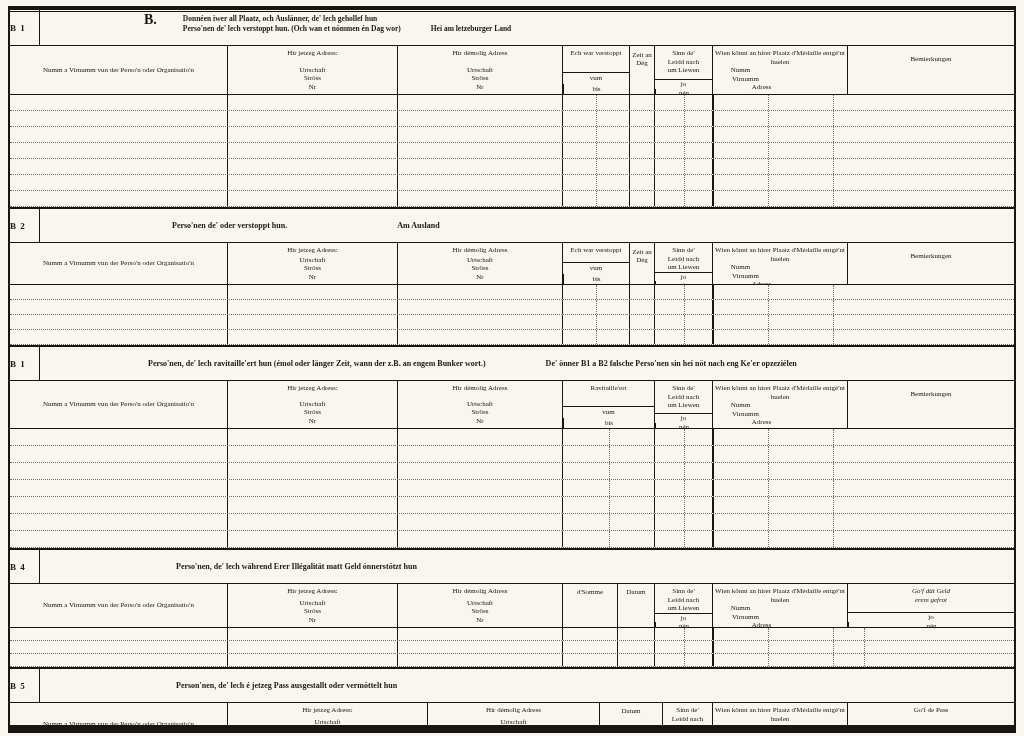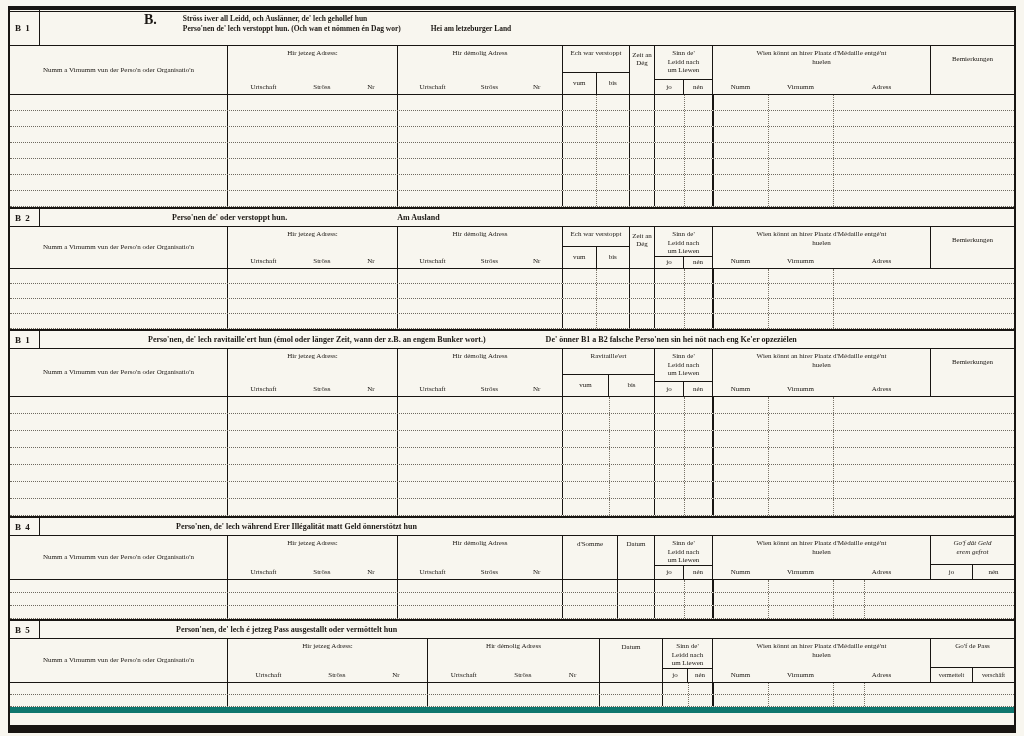--- a/index.html
+++ b/index.html
@@ -9,23 +9,23 @@
           border:2px solid #181512; border-top-width:4px; border-bottom-width:8px; overflow:hidden; }
   .page::before { content:""; position:absolute; left:0; right:0; top:1px; border-top:1px solid #181512; }
 
   
   .sec { border-top:2px solid #181512; }
   .sec-first { border-top:none; }
   .sec-b5 { border-bottom:6px solid #0f766e; }
 
   .titlebar { display:flex; align-items:center; border-bottom:1px solid #181512; }
   .tb-b1 { height:36px; }
-  .tb-s  { height:18px; }
+  .tb-s  { height:34px; }
   .secid { align-self:stretch; flex:0 0 30px; width:30px; border-right:1px solid #181512;
-           font-weight:700; font-size:9px; letter-spacing:1px; display:flex; align-items:center; padding-left:5px; }
+           font-weight:700; font-size:9px; letter-spacing:1px; display:flex; align-items:center; }
   .bigletter { font-weight:700; font-size:14px; line-height:14px; margin-left:104px; align-self:flex-start; padding-top:3px; }
   .titleblock { margin-left:26px; font-weight:700; font-size:7.5px; line-height:10px; align-self:flex-start; padding-top:4px; }
   .place { margin-left:30px; }
   .stitle { font-weight:700; font-size:8px; white-space:nowrap; }
   .ml132 { margin-left:132px; } .ml110 { margin-left:110px; }
   .ml108 { margin-left:108px; } .ml60  { margin-left:60px; }
   .ml136 { margin-left:136px; }
 
   
   .thead { display:flex; align-items:stretch; border-bottom:1px solid #181512; }
@@ -34,21 +34,21 @@
         text-align:center; display:flex; flex-direction:column; overflow:hidden; }
   .hc:last-child { border-right:none; }
   .namec { justify-content:center; padding:0 8px; }
   .bemc  { padding-top:9px; }
   .zeitc { padding-top:5px; line-height:8px; }
   .topc  { padding-top:4px; }
   .glabel { padding-top:3px; }
   .glabel-sinn { max-width:40px; margin:0 auto; padding-top:3px; }
   .glabel-wien { max-width:134px; margin:0 auto; padding-top:3px; }
   .glabel-geld { max-width:52px; margin:0 auto; padding-top:3px;font-style:italic; }
-  .gsub { display:flex; margin-top:auto; }
+  .gsub { display:flex; margin-top:auto;flex-direction:column; }
   .gsub-a { justify-content:space-around; padding:0 4px 3px; }
   .gsub-w { padding-bottom:3px; }
   .gsub-w .sw1{width:55px} .gsub-w .sw2{width:65px} .gsub-w .sw3{width:97px}
   .lined { border-top:1px solid #181512; height:15px; }
   .lined.tall { height:22px; }
   .lined span { flex:1; display:flex; align-items:center; justify-content:center; }
   .lined span + span { border-left:1px solid #181512; }
   .lined.small { font-size:6.3px; }
 
   
@@ -72,21 +72,21 @@
 <body>
 
 <div class="sheet">
 <div class="page">
 
   <section class="sec sec-first">
     <div class="titlebar tb-b1">
       <span class="secid">B 1</span>
       <span class="bigletter">B.</span>
       <div class="titleblock">
-        <div>Ströss iwer all Leidd, och Auslänner, de' lech gehollef hun</div>
+        <div>Donnéen iwer all Plaatz, och Auslänner, de' lech gehollef hun</div>
         <div><span>Perso'nen de' lech verstoppt hun. (Och wan et nömmen én Dag wor)</span><span class="place">Hei am letzeburger Land</span></div>
       </div>
     </div>
     <div class="thead h49">
       <div class="hc namec w218">Numm a Virnumm vun der Perso'n oder Organisatio'n</div>
       <div class="hc w170">
         <div class="glabel">Hir jetzeg Adress:</div>
         <div class="gsub gsub-a">
           <span>Urtschaft</span>
           <span>Ströss</span>

